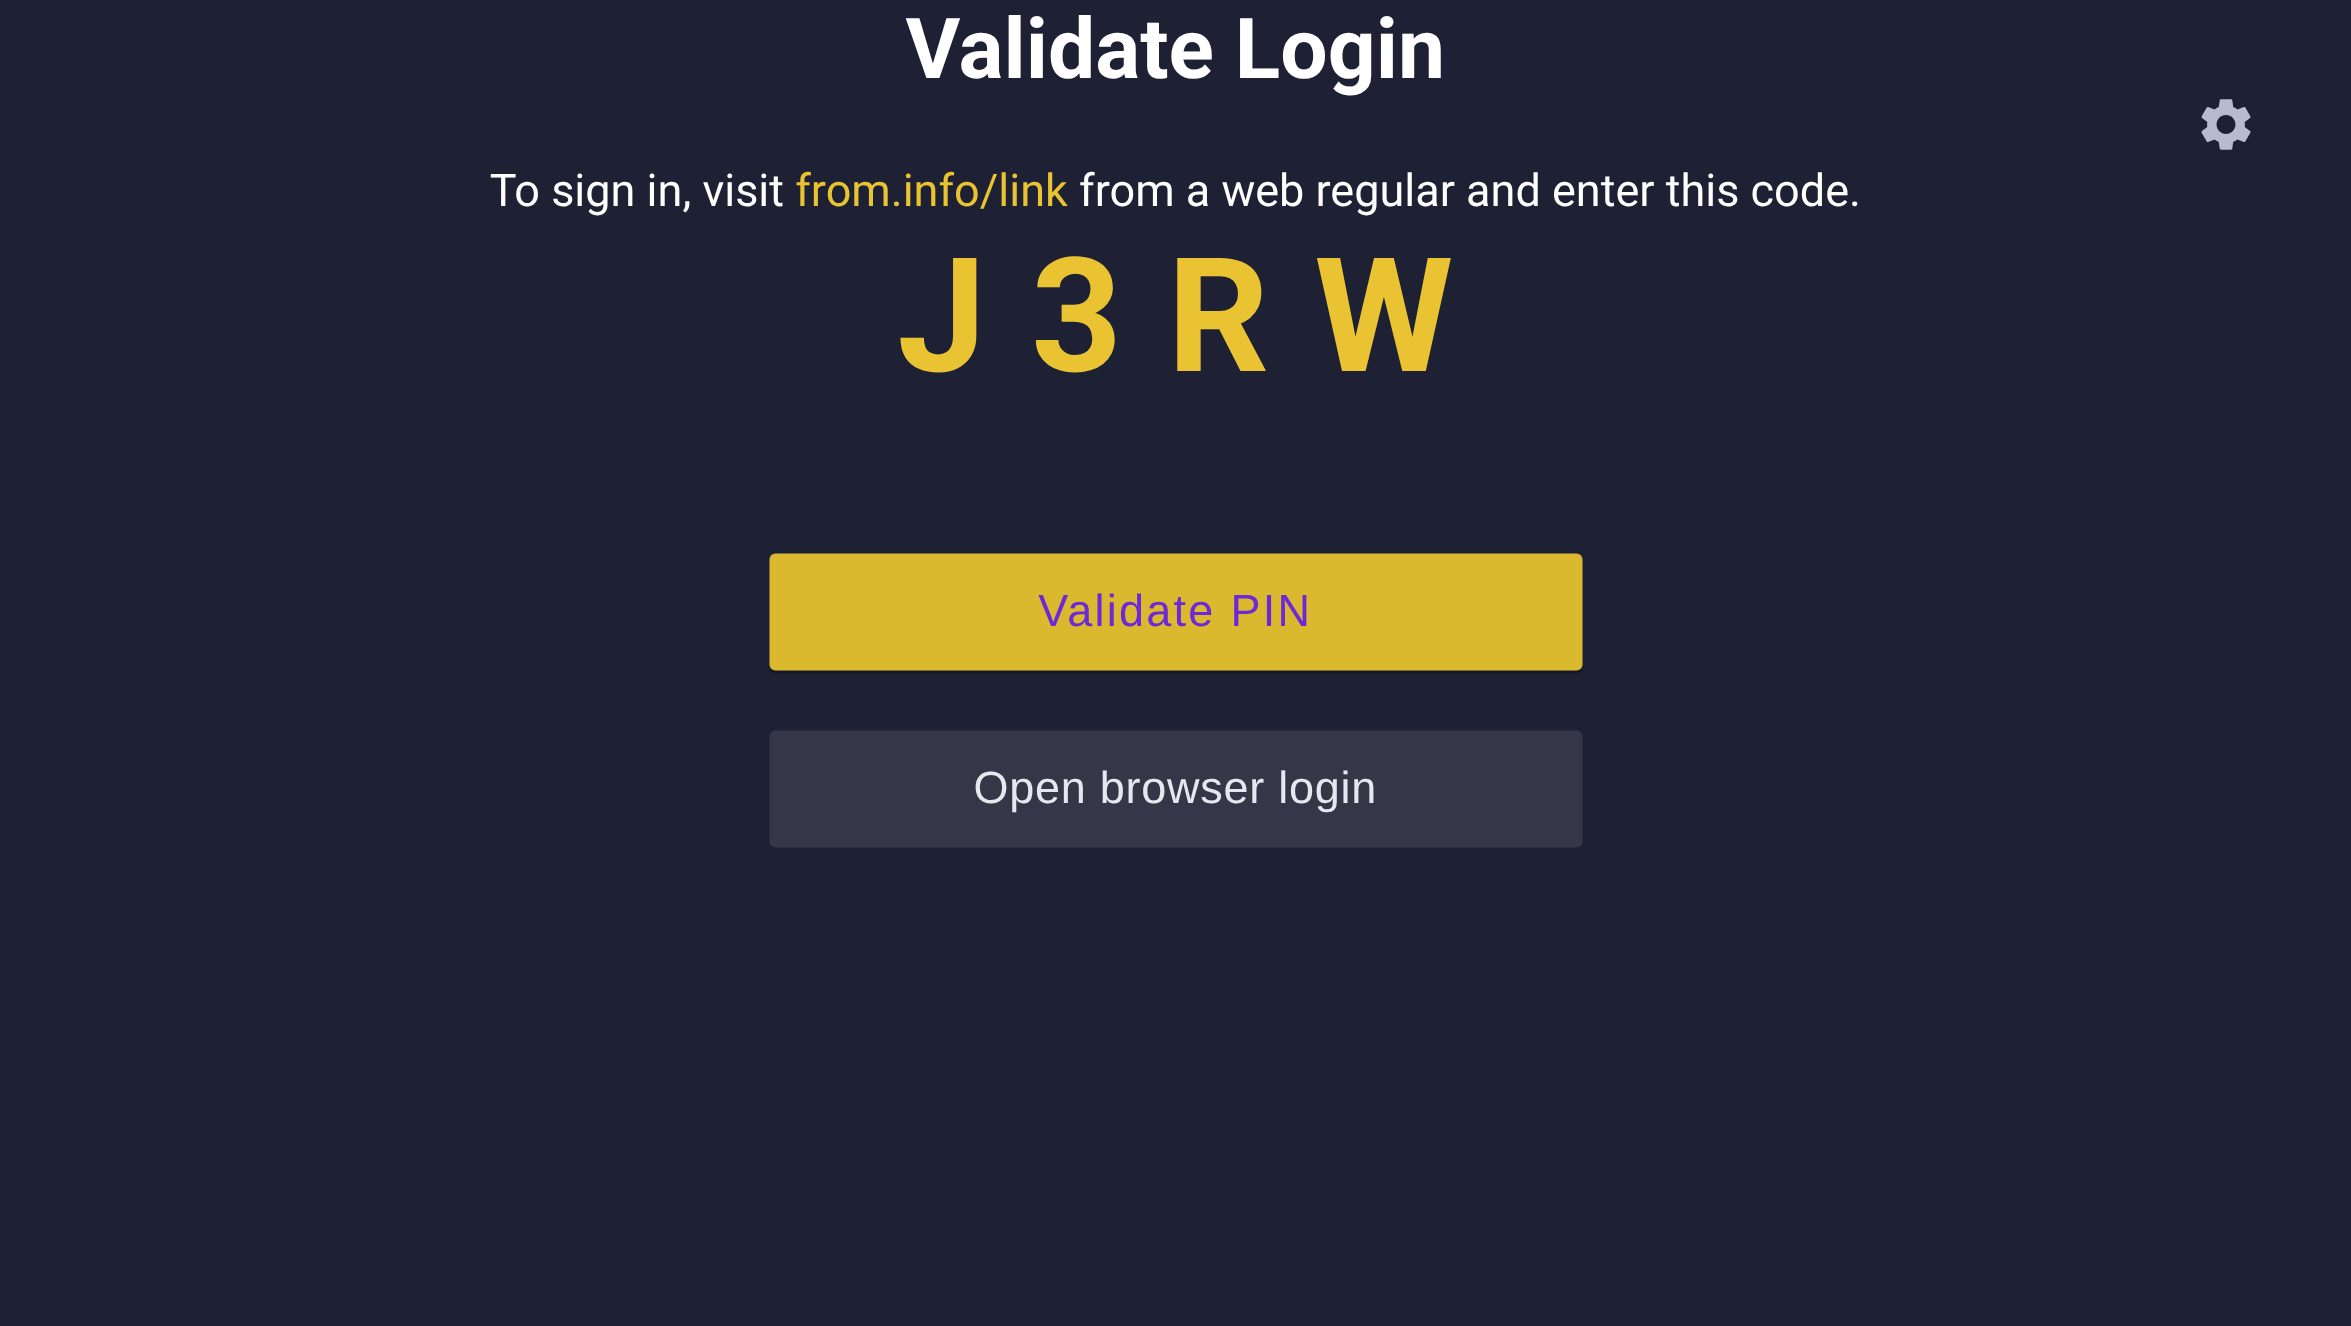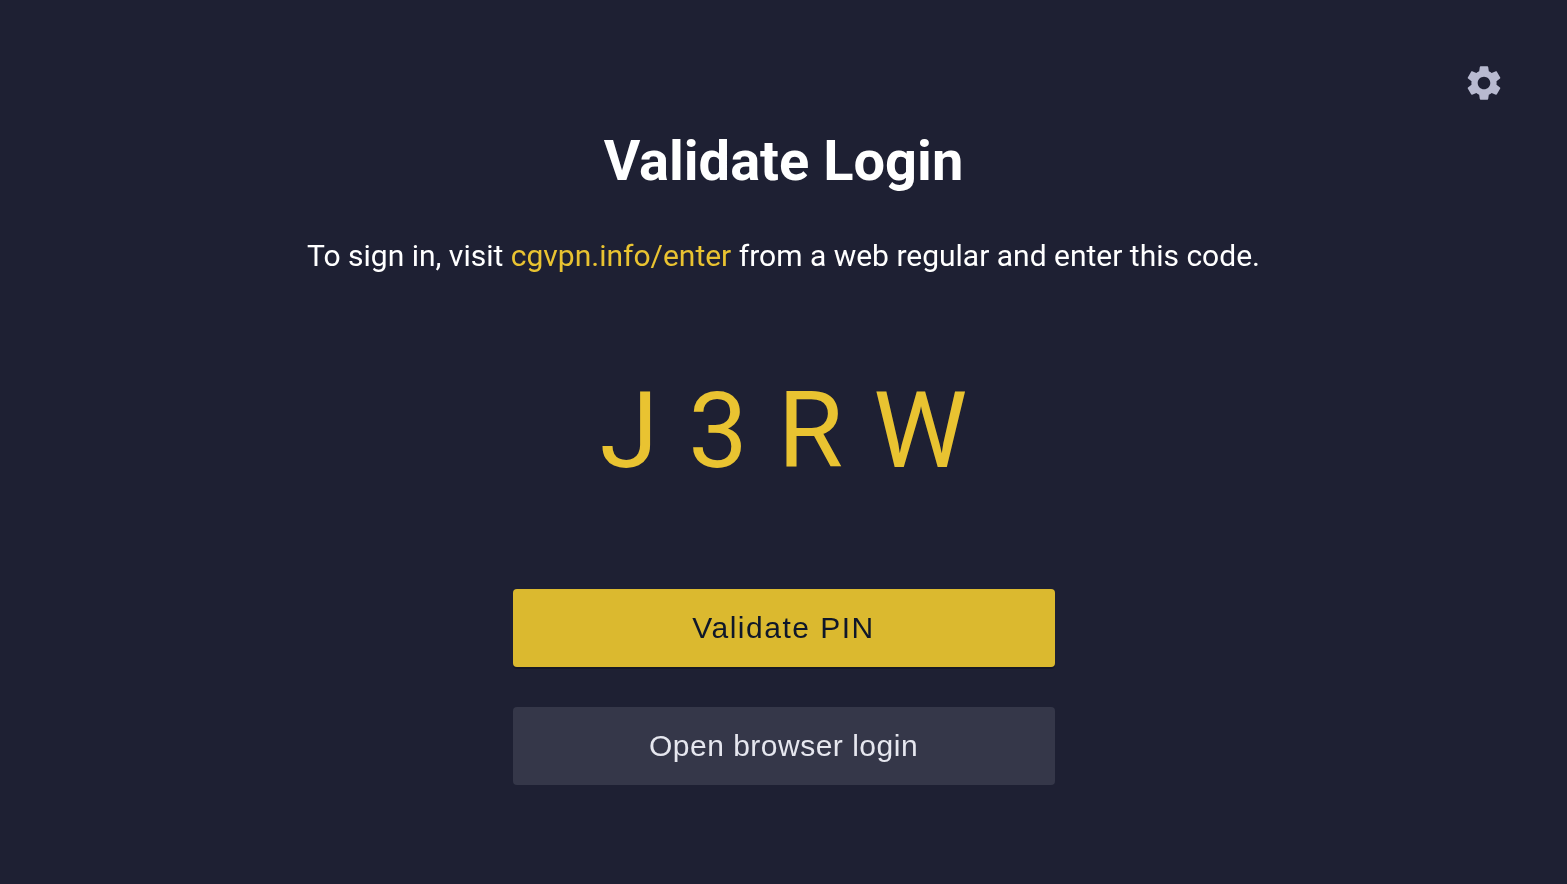--- a/index.html
+++ b/index.html
@@ -28,21 +28,20 @@
       width: 100%;
       height: 100%;
       fill: currentColor;
     }
     .container {
       display: flex;
       flex-direction: column;
       align-items: center;
       width: 100%;
       height: 100%;
-      padding-top: 128px;
     }
     .title {
       color: #ffffff;
       font-size: 56px;
       font-weight: 700;
       text-align: center;
     }
     .instruction-text {
       color: #ffffff;
       font-size: 30px;
@@ -50,23 +49,22 @@
       text-align: center;
       margin-top: 42px;
       line-height: 1.35;
     }
     .link-text {
       color: #e9c331;
     }
     .code {
       color: #e9c331;
       font-size: 106px;
-      font-weight: 400;
+      font-weight: 700;
       letter-spacing: 30px;
-      margin-top: 92px;
       text-align: center;
       padding-left: 30px;
     }
     .buttons {
       display: flex;
       flex-direction: column;
       align-items: center;
       margin-top: 96px;
       gap: 40px;
     }
@@ -78,21 +76,21 @@
       font-size: 30px;
       font-weight: 500;
       letter-spacing: 1.5px;
       cursor: pointer;
       display: flex;
       align-items: center;
       justify-content: center;
     }
     .btn-primary {
       background-color: #dbb92f;
-      color: #0f172a;
+      color: #6d28d9;
       box-shadow: 0 2px 0 rgba(0,0,0,0.25);
     }
     .btn-secondary {
       background-color: #353749;
       color: #e6e7ef;
       letter-spacing: 0.5px;
     }
   </style>
 </head>
 <body>
@@ -100,21 +98,21 @@
 <div class="settings-icon">
   <svg viewBox="0 0 24 24">
     <path d="M19.14,12.94c0.04-0.3,0.06-0.61,0.06-0.94c0-0.32-0.02-0.64-0.07-0.94l2.03-1.58c0.18-0.14,0.23-0.41,0.12-0.61 l-1.92-3.32c-0.12-0.22-0.37-0.29-0.59-0.22l-2.39,0.96c-0.5-0.38-1.03-0.7-1.62-0.94L14.4,2.81c-0.04-0.24-0.24-0.41-0.48-0.41 h-3.84c-0.24,0-0.43,0.17-0.47,0.41L9.25,5.35C8.66,5.59,8.12,5.92,7.63,6.29L5.24,5.33c-0.22-0.08-0.47,0-0.59,0.22L2.74,8.87 C2.62,9.08,2.66,9.34,2.86,9.48l2.03,1.58C4.84,11.36,4.8,11.69,4.8,12s0.02,0.64,0.07,0.94l-2.03,1.58 c-0.18,0.14-0.23,0.41-0.12,0.61l1.92,3.32c0.12,0.22,0.37,0.29,0.59,0.22l2.39-0.96c0.5,0.38,1.03,0.7,1.62,0.94l0.36,2.54 c0.05,0.24,0.24,0.41,0.48,0.41h3.84c0.24,0,0.44-0.17,0.47-0.41l0.36-2.54c0.59-0.24,1.13-0.56,1.62-0.94l2.39,0.96 c0.22,0.08,0.47,0,0.59-0.22l1.92-3.32c0.12-0.22,0.07-0.47-0.12-0.61L19.14,12.94z M12,15.6c-1.98,0-3.6-1.62-3.6-3.6 s1.62-3.6,3.6-3.6s3.6,1.62,3.6,3.6S13.98,15.6,12,15.6z"></path>
   </svg>
 </div>
 
 <div class="container">
   <h1 class="title">Validate Login</h1>
 
   <p class="instruction-text">
-    <span>To sign in, visit </span><span class="link-text">cgvpn.info/enter</span><span> from a web regular and enter this code.</span>
+    <span>To sign in, visit </span><span class="link-text">from.info/link</span><span> from a web regular and enter this code.</span>
   </p>
 
   <div class="code">J3RW</div>
 
   <div class="buttons">
     <button class="btn btn-primary">Validate PIN</button>
     <button class="btn btn-secondary">Open browser login</button>
   </div>
 </div>
 

